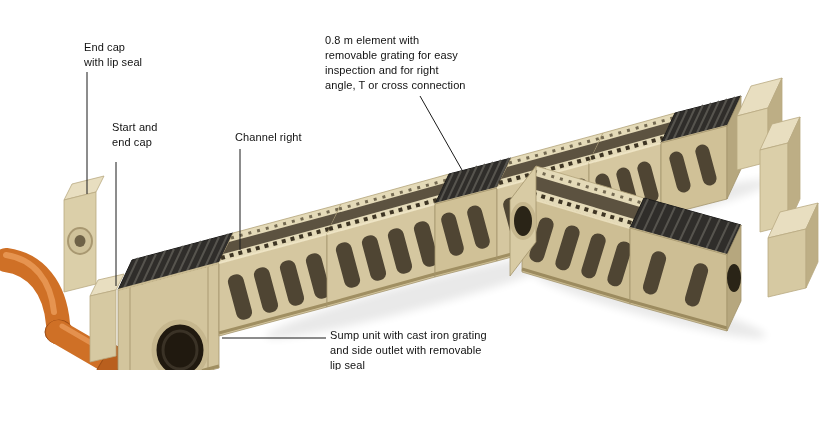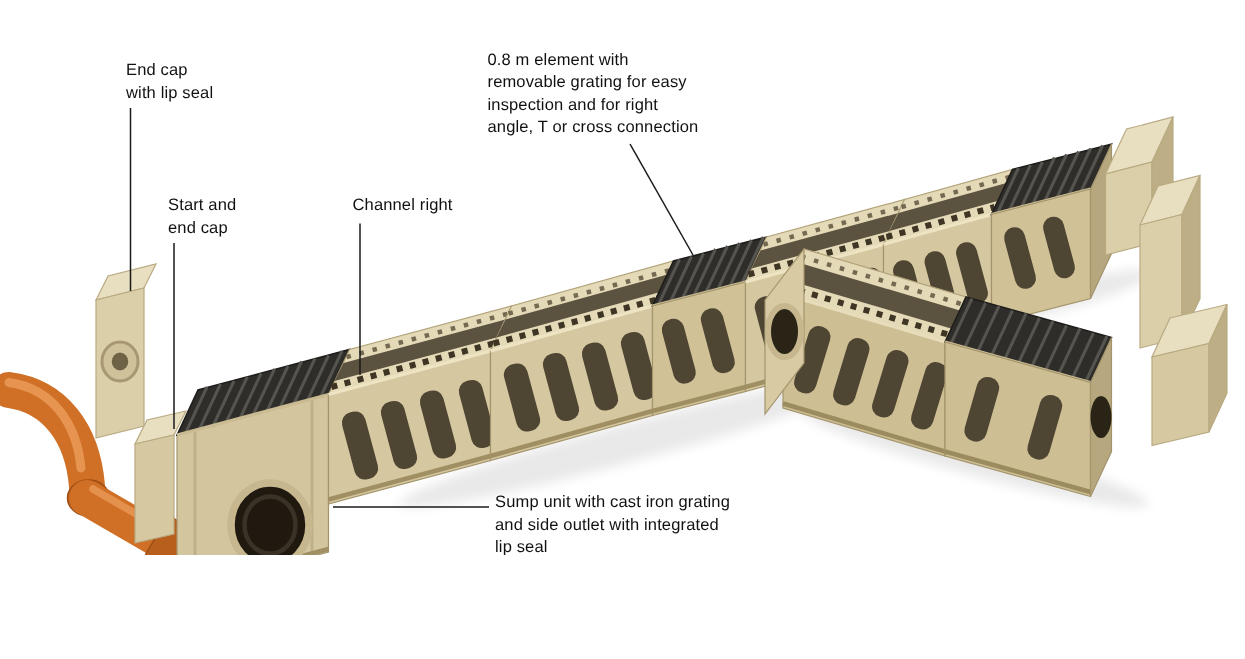--- a/index.html
+++ b/index.html
@@ -257,24 +257,24 @@
     <line x1="87" y1="72" x2="87" y2="194"></line>
     <line x1="116" y1="162" x2="116" y2="286"></line>
     <line x1="240" y1="149" x2="240" y2="250"></line>
     <line x1="420" y1="96" x2="462" y2="170"></line>
     <line x1="326" y1="338" x2="222" y2="338"></line>
   </g>
 </svg>
 
 <div class="label" style="left:84px;top:40px;">End cap
 with lip seal</div>
-<div class="label" style="left:112px;top:130px;">Start and
+<div class="label" style="left:112px;top:120px;">Start and
 end cap</div>
 <div class="label" style="left:235px;top:130px;">Channel right</div>
 <div class="label" style="left:325px;top:33px;">0.8 m element with
 removable grating for easy
 inspection and for right
 angle, T or cross connection</div>
 <div class="label" style="left:330px;top:328px;">Sump unit with cast iron grating
-and side outlet with integrated
+and side outlet with removable
 lip seal</div>
 
 </div>
 
 </body></html>

